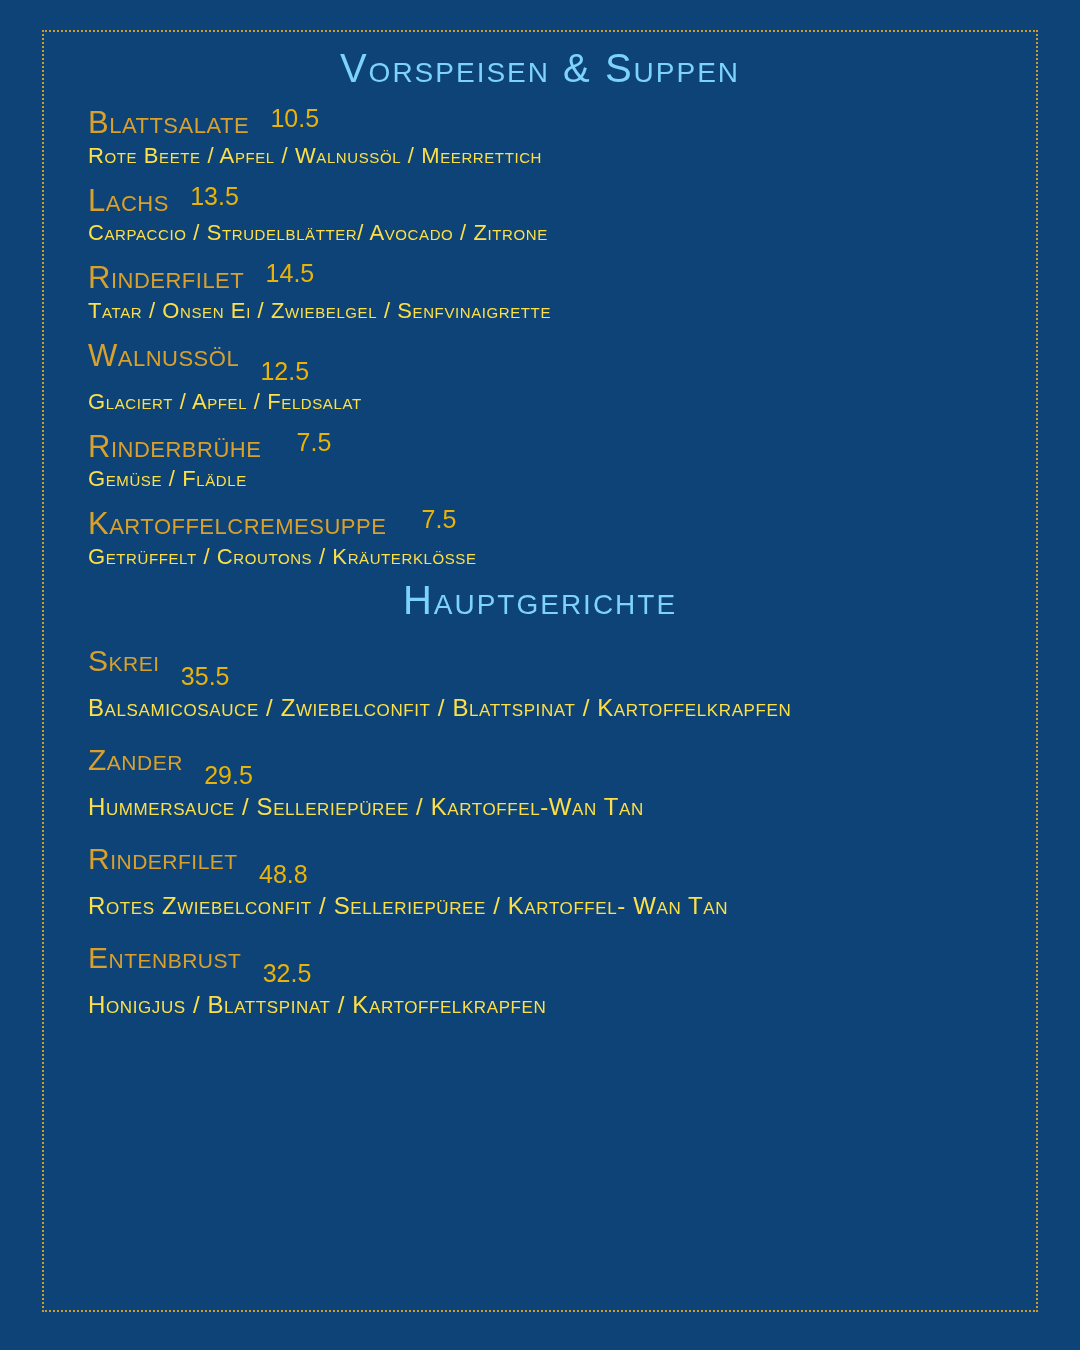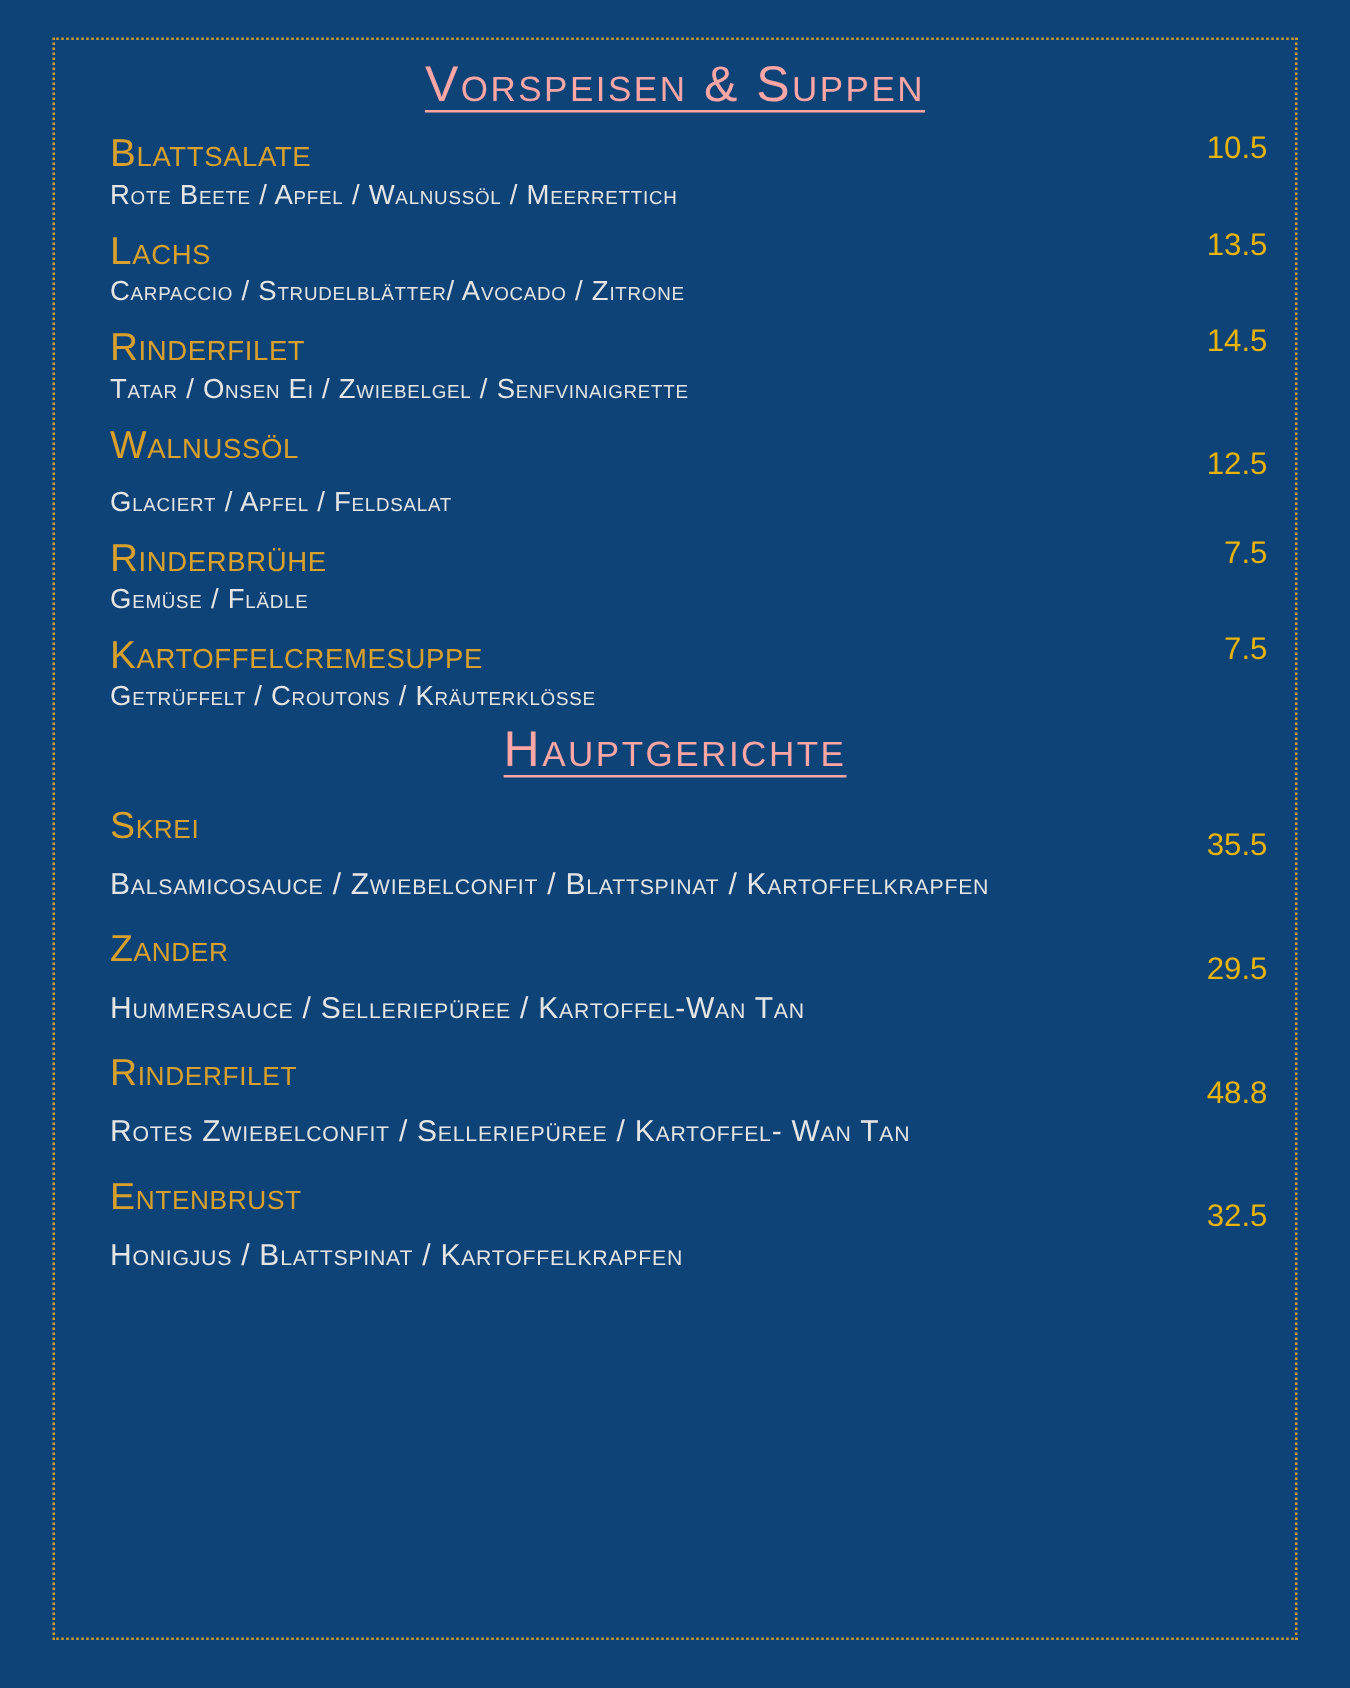--- a/index.html
+++ b/index.html
@@ -24,68 +24,66 @@
   }
   .menu-inner {
     position: relative;
     width: 100%;
     height: 100%;
     padding: 0;
     box-sizing: border-box;
   }
   .section-title {
     text-align: center;
-    color: #fca5a5;
+    color: #7dd3fc;
     font-size: 40px;
     letter-spacing: 2px;
     font-variant: small-caps;
     text-transform: capitalize;
     font-weight: normal;
-    text-decoration: underline;
     text-underline-offset: 7px;
     text-decoration-thickness: 2px;
     margin: 0;
     padding: 0;
     font-family: "Liberation Sans", sans-serif;
   }
   #section-0-title { margin-top: 14px; }
   #section-1-title { margin-top: 8px; }
 
   .items {
     margin: 0;
     padding: 0 22px 0 44px;
   }
   .item {
     position: relative;
     margin-top: 16px;
   }
   .item-row {
     display: flex;
     align-items: flex-start;
-    justify-content: space-between;
   }
   .item-name {
     color: #d9a12c;
     font-size: 31px;
     letter-spacing: 0.5px;
     line-height: 1.05;
     font-weight: normal;
     white-space: nowrap;
     font-variant: small-caps;
   }
   .item-price {
     color: #eab308;
     font-size: 25px;
     line-height: 1.2;
     white-space: nowrap;
     min-width: 70px;
     text-align: right;
   }
   .item-desc {
-    color: #e5e5e5;
+    color: #fde047;
     font-size: 22px;
     letter-spacing: 0.6px;
     margin-top: 3px;
     font-variant: small-caps;
     text-transform: capitalize;
   }
   
   .price-top { align-self: flex-start; margin-top: -4px; }
   .price-mid { align-self: flex-start; margin-top: 16px; }
 

